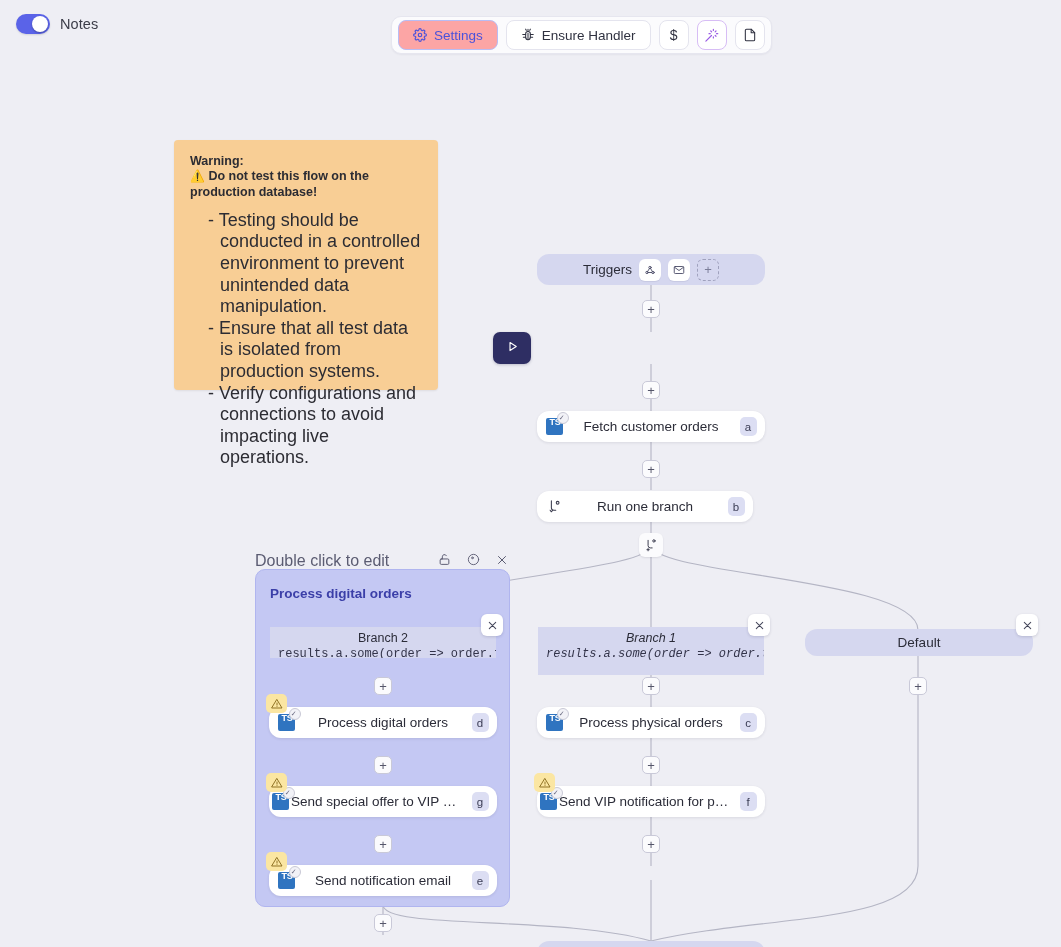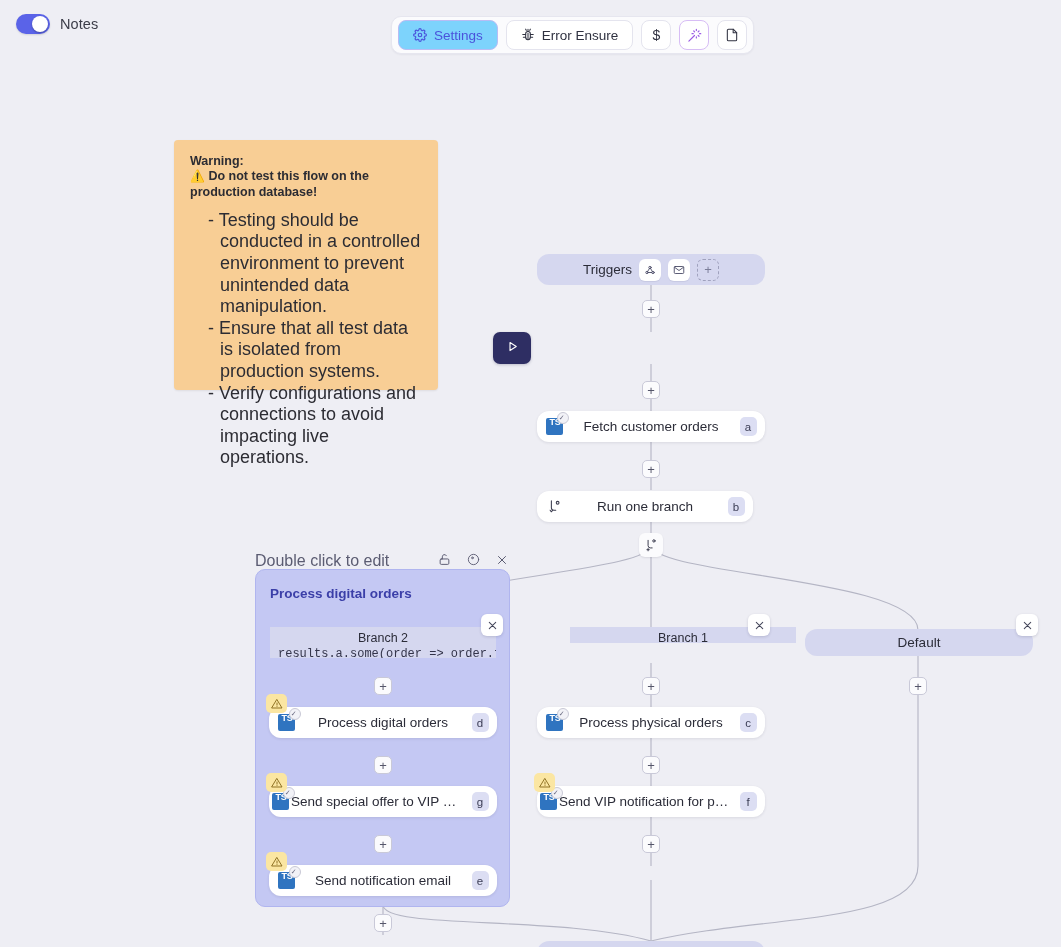--- a/index.html
+++ b/index.html
@@ -52,21 +52,21 @@
     display: flex; align-items: center; justify-content: center;
     gap: 7px;
     height: 30px; padding: 0 14px;
     border-radius: 8px;
     border: 1px solid #e4e4ee;
     background: #fff;
     font-size: 13.5px; color: #2f3140;
     cursor: pointer; white-space: nowrap;
   }
   .tb-btn.active {
-    background: #7dd3fc;
+    background: #fca5a5;
     border-color: #b8bcf4;
     color: #4a52db;
   }
   .tb-btn.icon-only { padding: 0; width: 30px; }
   .tb-btn.wand { border-color: #d7bdf5; }
   .tb-btn svg { display: block; }
 
   
   .sticky {
     position: absolute; left: 174px; top: 140px;
@@ -276,21 +276,21 @@
       <span>Settings</span>
     </div>
 
     <div class="tb-btn">
       <span>
         <svg width="14" height="14" viewBox="0 0 24 24" fill="none" stroke="#2f3140" stroke-width="1.8" stroke-linecap="round" stroke-linejoin="round">
           <rect x="8" y="6" width="8" height="14" rx="4"></rect>
           <path d="M12 2v4M9 4l-1-2M15 4l1-2M8 11H3M21 11h-5M8 16H4M20 16h-4M12 9v9"></path>
         </svg>
       </span>
-      <span>Error Ensure</span>
+      <span>Ensure Handler</span>
     </div>
 
     <div class="tb-btn icon-only">
       <span style="font-size:14px;color:#2f3140;">$</span>
     </div>
 
     <div class="tb-btn icon-only wand">
       <span>
         <svg width="15" height="15" viewBox="0 0 24 24" fill="none" stroke="#9b5de5" stroke-width="1.9" stroke-linecap="round" stroke-linejoin="round">
           <path d="M15 4V2M15 16v-2M8 9h2M20 9h2M17.8 11.8l1.4 1.4M17.8 6.2l1.4-1.4M3 21l9-9M12.2 6.2l-1.4-1.4"></path>
@@ -454,21 +454,21 @@
   <div class="branch-node" style="left:270px; top:627px; width:226px; height:31px; z-index:3;">
     <div class="bn-title">Branch 2</div>
     <div class="bn-expr">results.a.some(order =&gt; order.type</div>
   </div>
   <div class="xbtn" style="left:481px; top:614px;">
     <svg width="11" height="11" viewBox="0 0 24 24" fill="none" stroke="#44465a" stroke-width="2.2" stroke-linecap="round">
         <path d="M5 5l14 14M19 5L5 19"></path>
       </svg>
   </div>
 
-  <div class="branch-node" style="left:570px; top:627px; width:226px; height:16px; z-index:3;">
+  <div class="branch-node" style="left:538px; top:627px; width:226px; height:48px; z-index:3;font-style:italic;">
     <div class="bn-title">Branch 1</div>
     <div class="bn-expr">results.a.some(order =&gt; order.type</div>
   </div>
   <div class="xbtn" style="left:748px; top:614px;">
     <svg width="11" height="11" viewBox="0 0 24 24" fill="none" stroke="#44465a" stroke-width="2.2" stroke-linecap="round">
         <path d="M5 5l14 14M19 5L5 19"></path>
       </svg>
   </div>
 
   <div class="node lav" style="left:805px; top:629px; width:228px; height:27px; z-index:3;">

